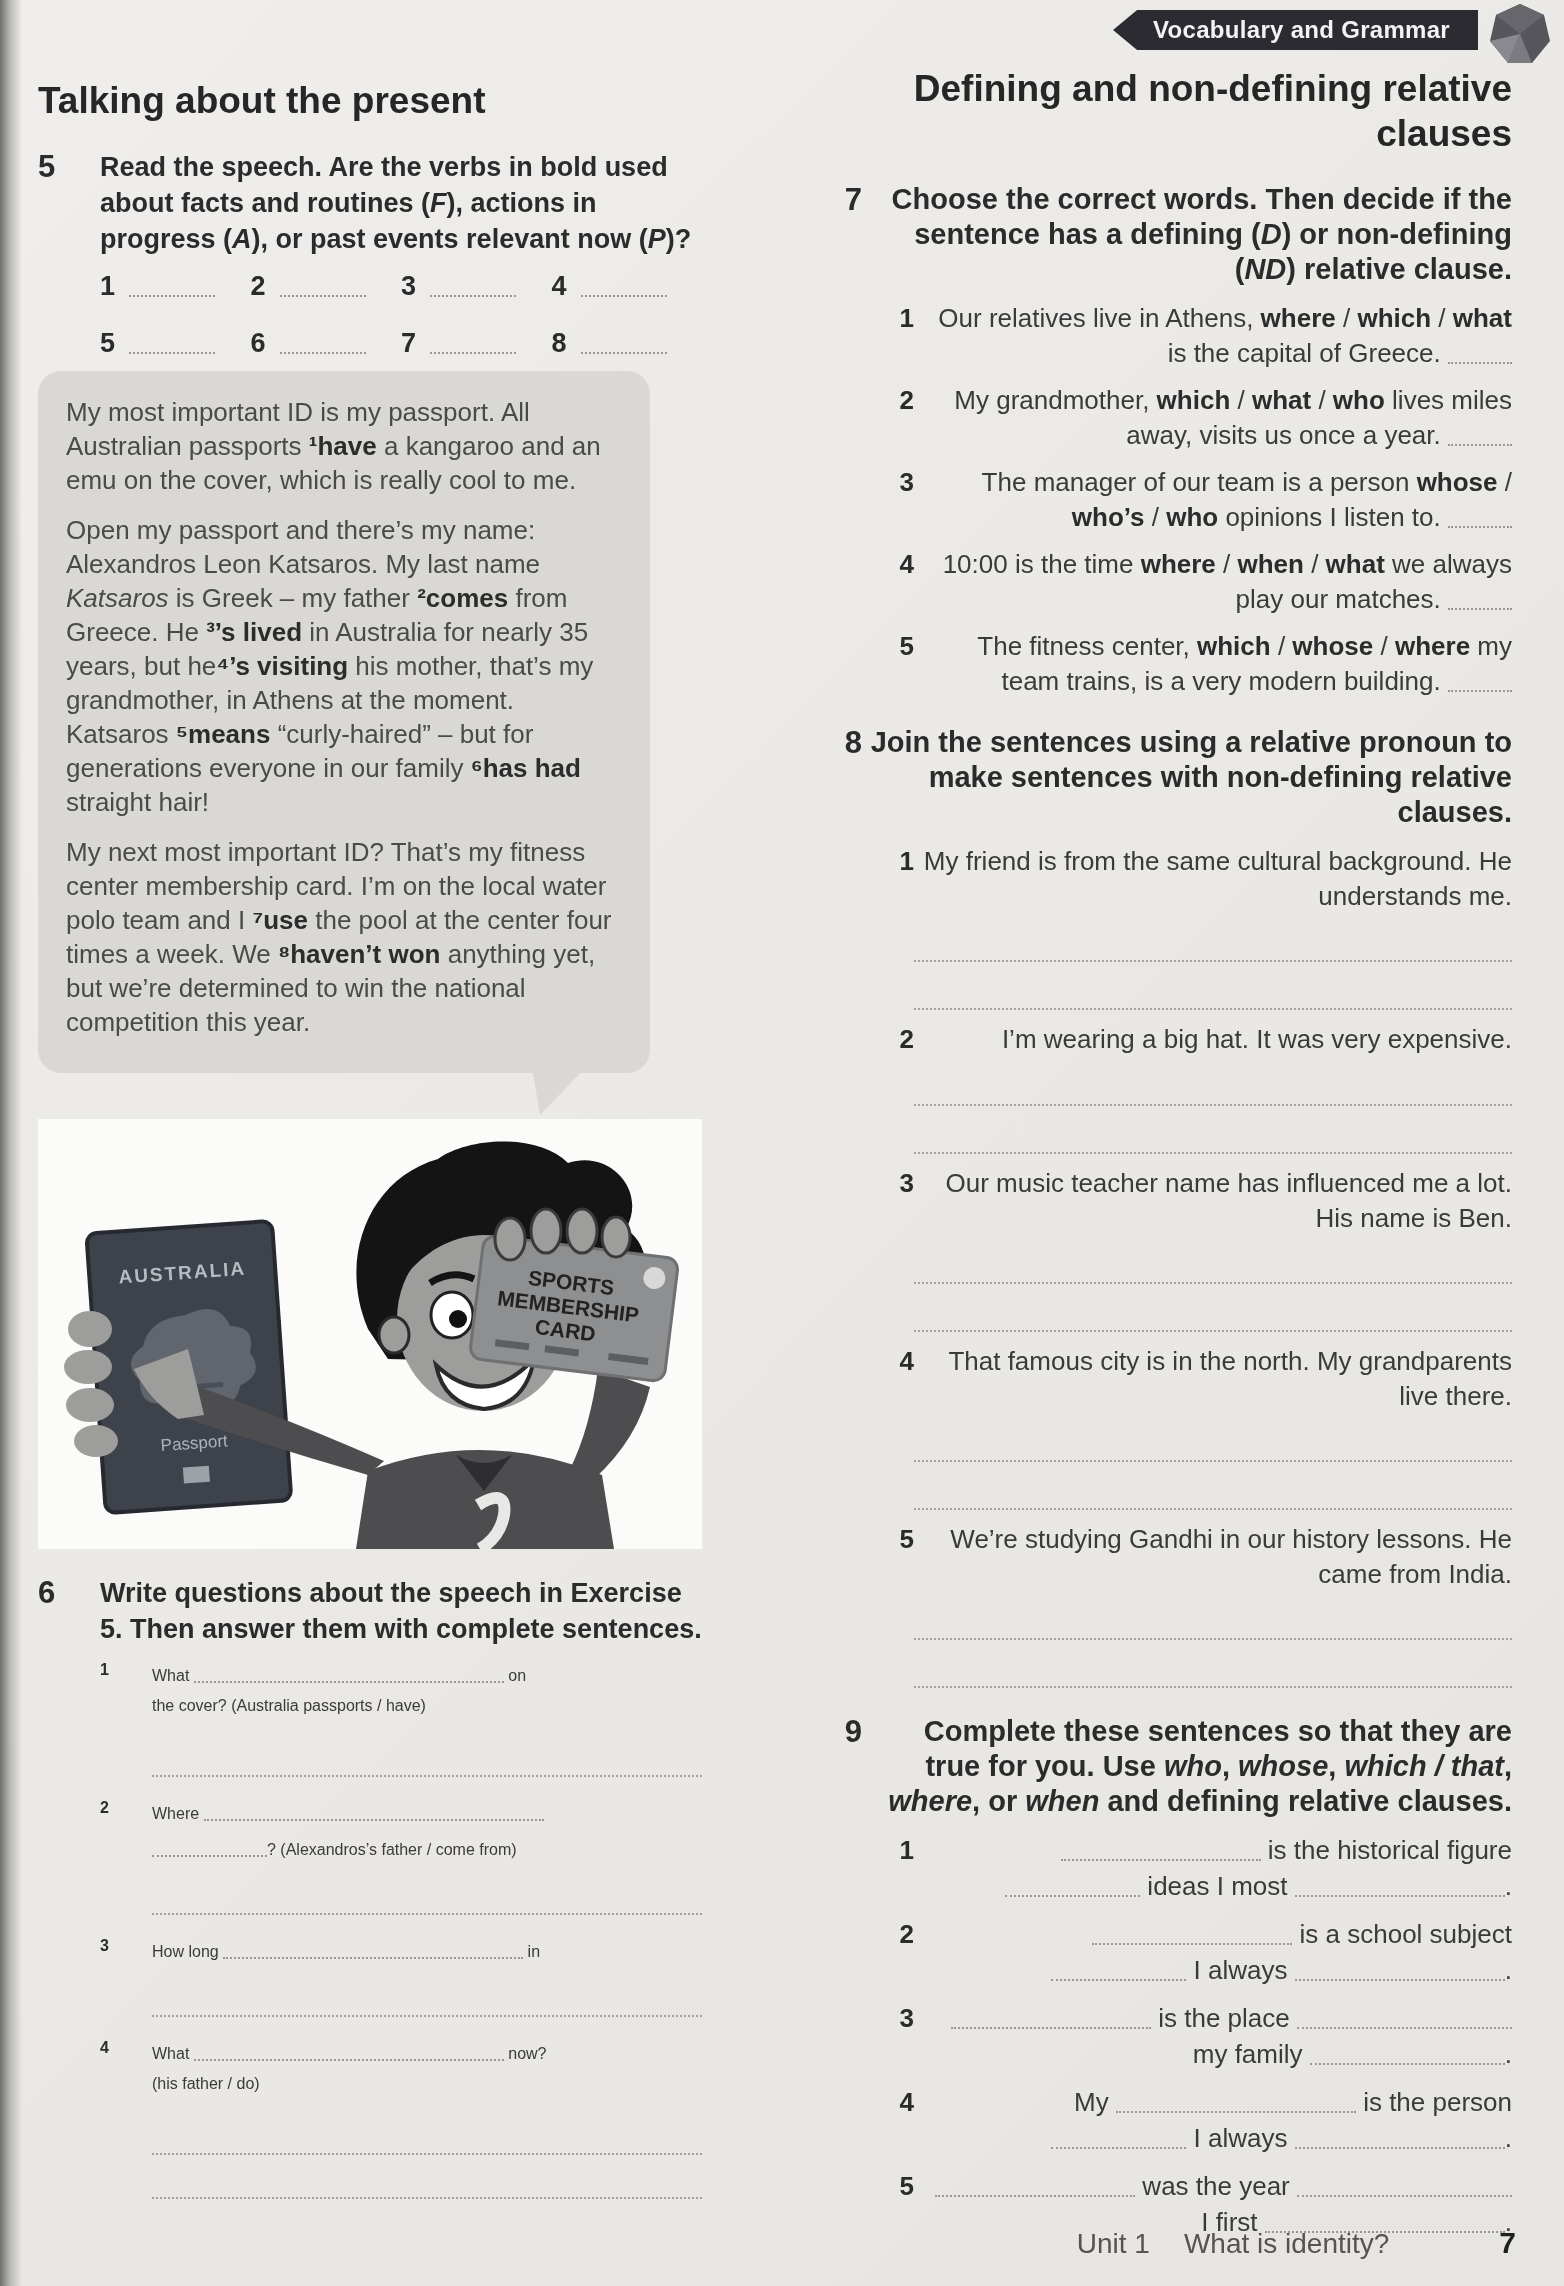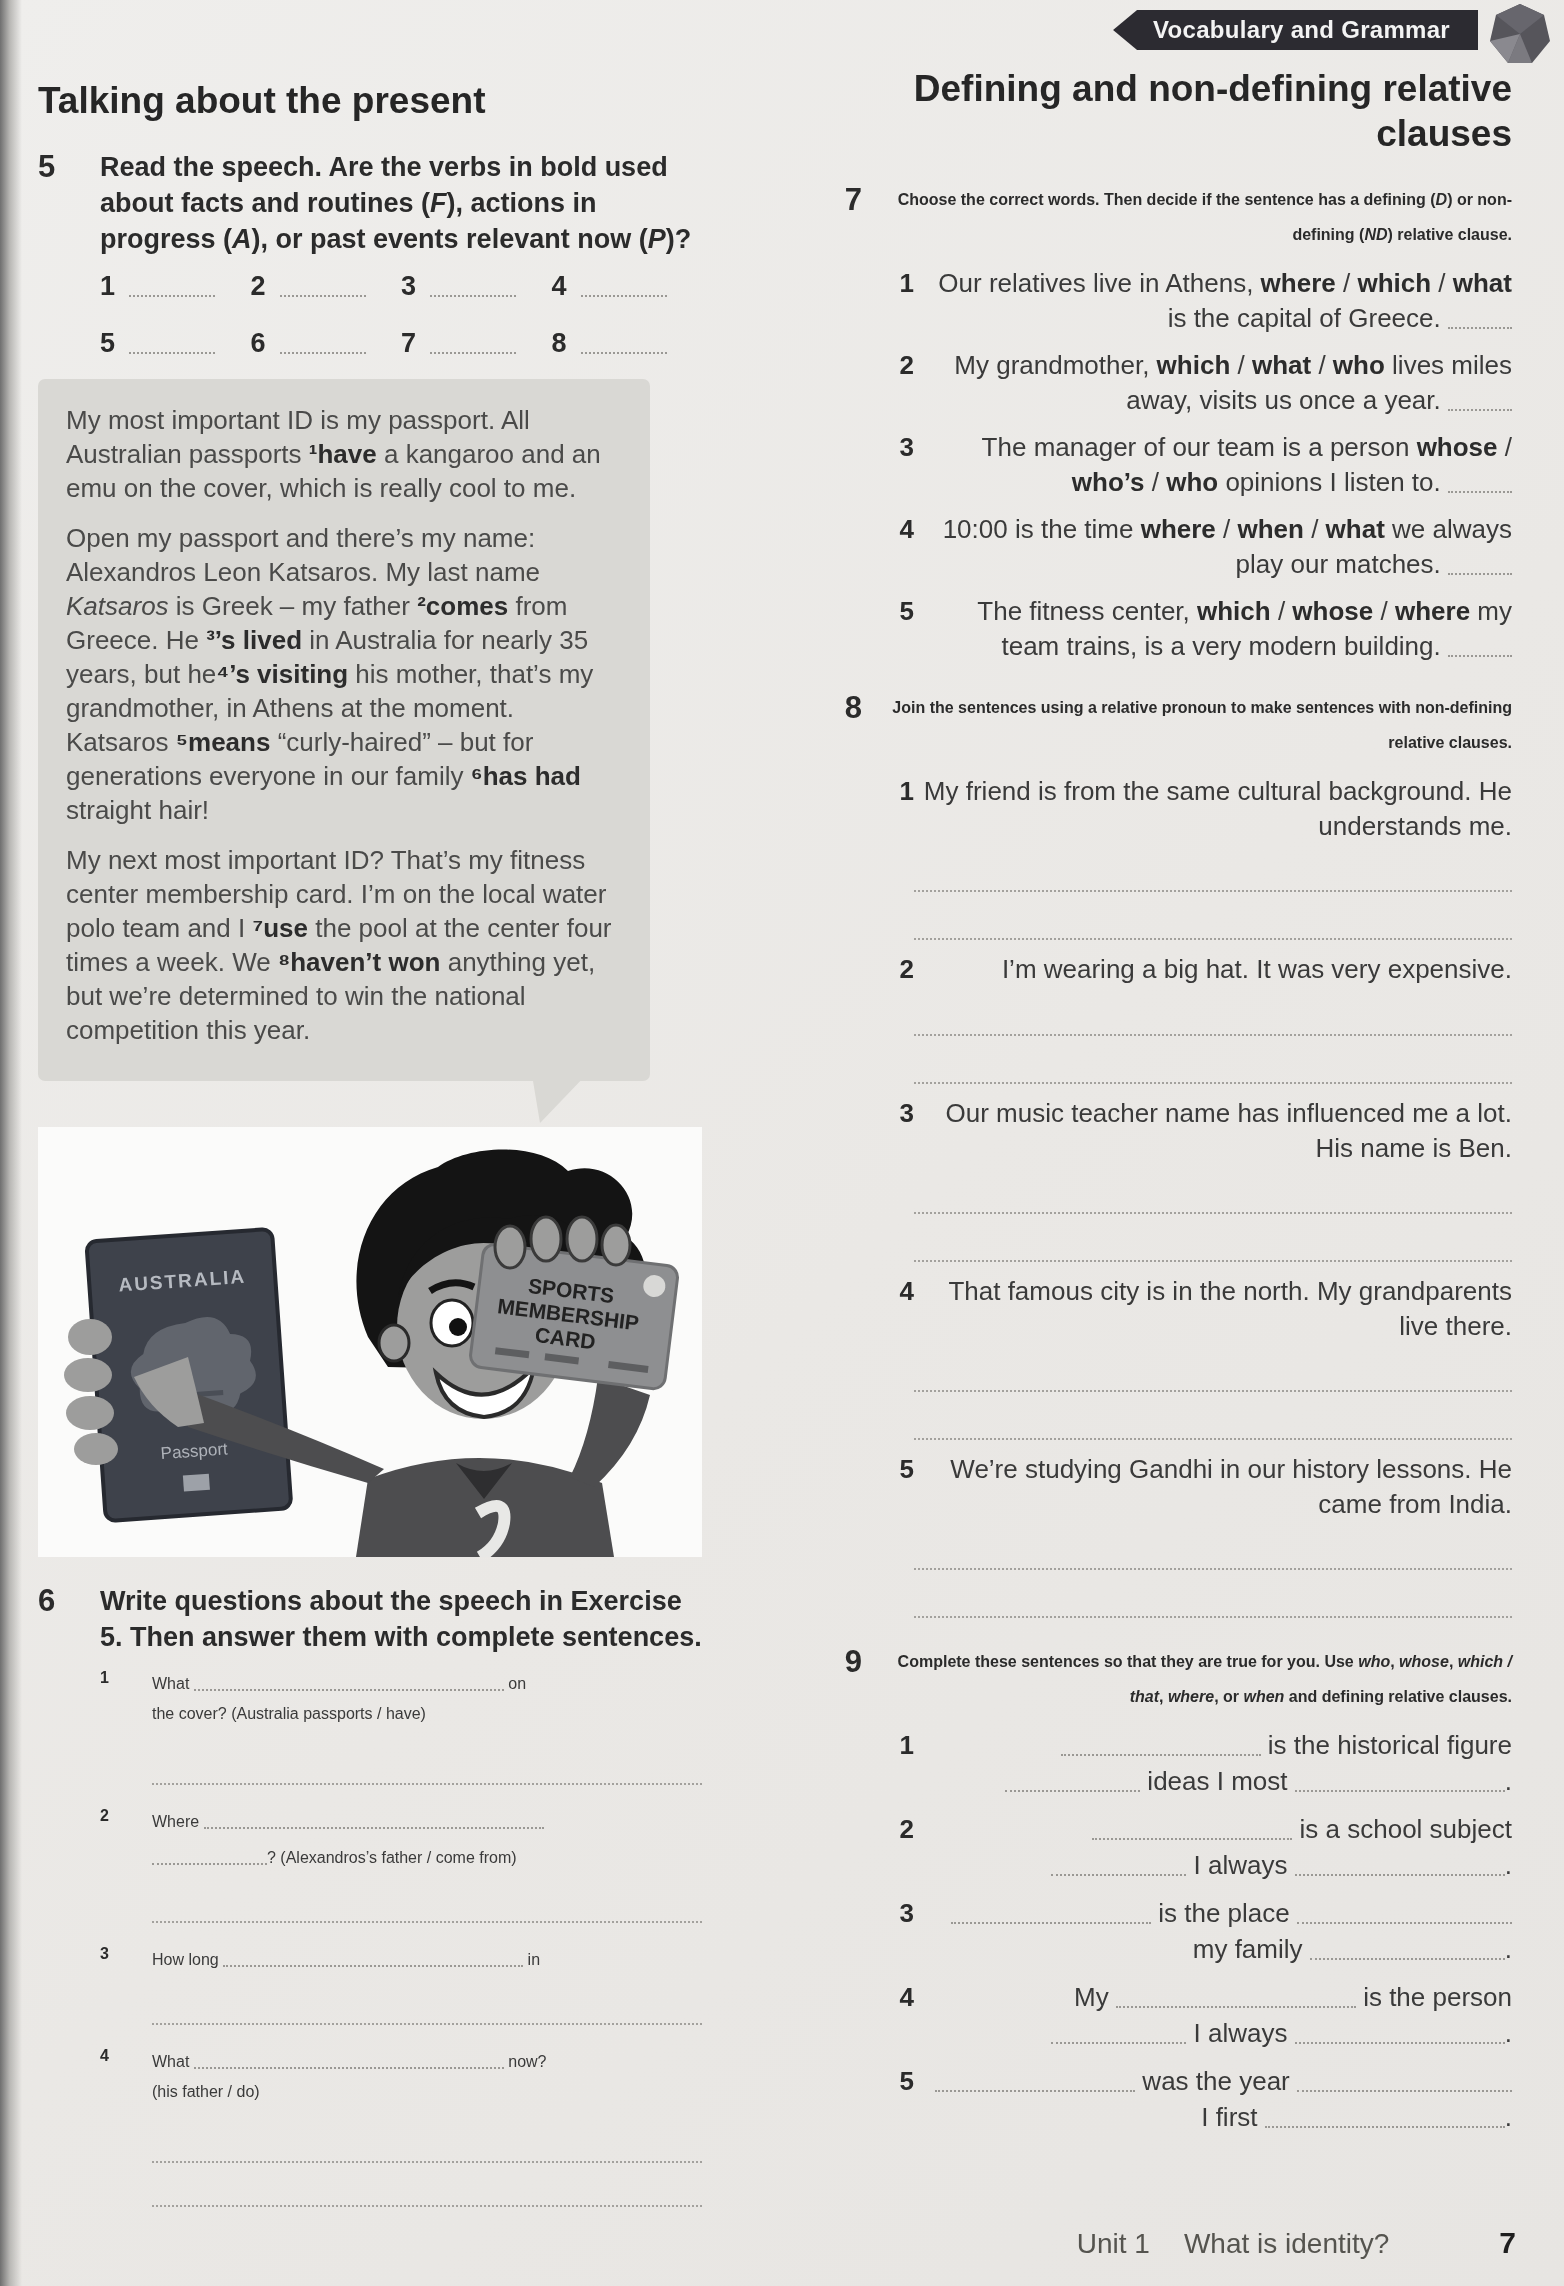--- a/index.html
+++ b/index.html
@@ -19,29 +19,29 @@
   .gem{position:absolute;top:2px;right:12px;}
   
   .col{position:absolute;}
   .col-left{left:38px;top:78px;width:664px;}
   .col-right{left:800px;top:66px;width:712px;font-size:26px;line-height:35px;text-align:right;}
   h1{font-size:37px;line-height:45px;margin:0 0 16px;color:#262626;font-weight:bold;}
   .exercise{display:flex;margin-top:26px;}
   .ex-num{flex:none;width:62px;font-size:31px;font-weight:bold;color:#2b2b2b;line-height:36px;}
   .ex-body{flex:1;min-width:0;}
   .instruction{margin:0 0 14px;font-weight:bold;font-size:27px;line-height:36px;color:#2b2b2b;}
-  .col-right .instruction{font-size:16px;line-height:35px;}
+  .col-right .instruction{font-size:29px;line-height:35px;}
   
   .answer-grid{display:grid;grid-template-columns:repeat(4,1fr);row-gap:26px;margin:8px 0 6px;}
   .g-cell{white-space:nowrap;}
   .g-num{font-weight:bold;color:#2b2b2b;margin-right:14px;font-size:27px;}
   .bl{display:inline-block;border-bottom:2px dotted #9a9894;height:20px;vertical-align:-2px;}
   
   .speech-bubble{
-    position:relative;margin-top:14px;background:#d9d8d4;border-radius:7px;
+    position:relative;margin-top:6px;background:#d9d8d4;border-radius:23px;
     padding:24px 28px 18px;font-size:26px;line-height:34px;color:#4a4a49;width:556px;
   }
   .speech-bubble p{margin:0 0 16px;}
   .speech-bubble p:last-child{margin-bottom:0;}
   .bubble-tail{position:absolute;right:64px;bottom:-42px;width:0;height:0;
     border-top:48px solid #d9d8d4;border-left:8px solid transparent;border-right:46px solid transparent;}
   
   .illustration{margin-top:46px;width:664px;height:430px;background:#fbfbfa;}
   
   .item{display:flex;margin:12px 0 0;}

